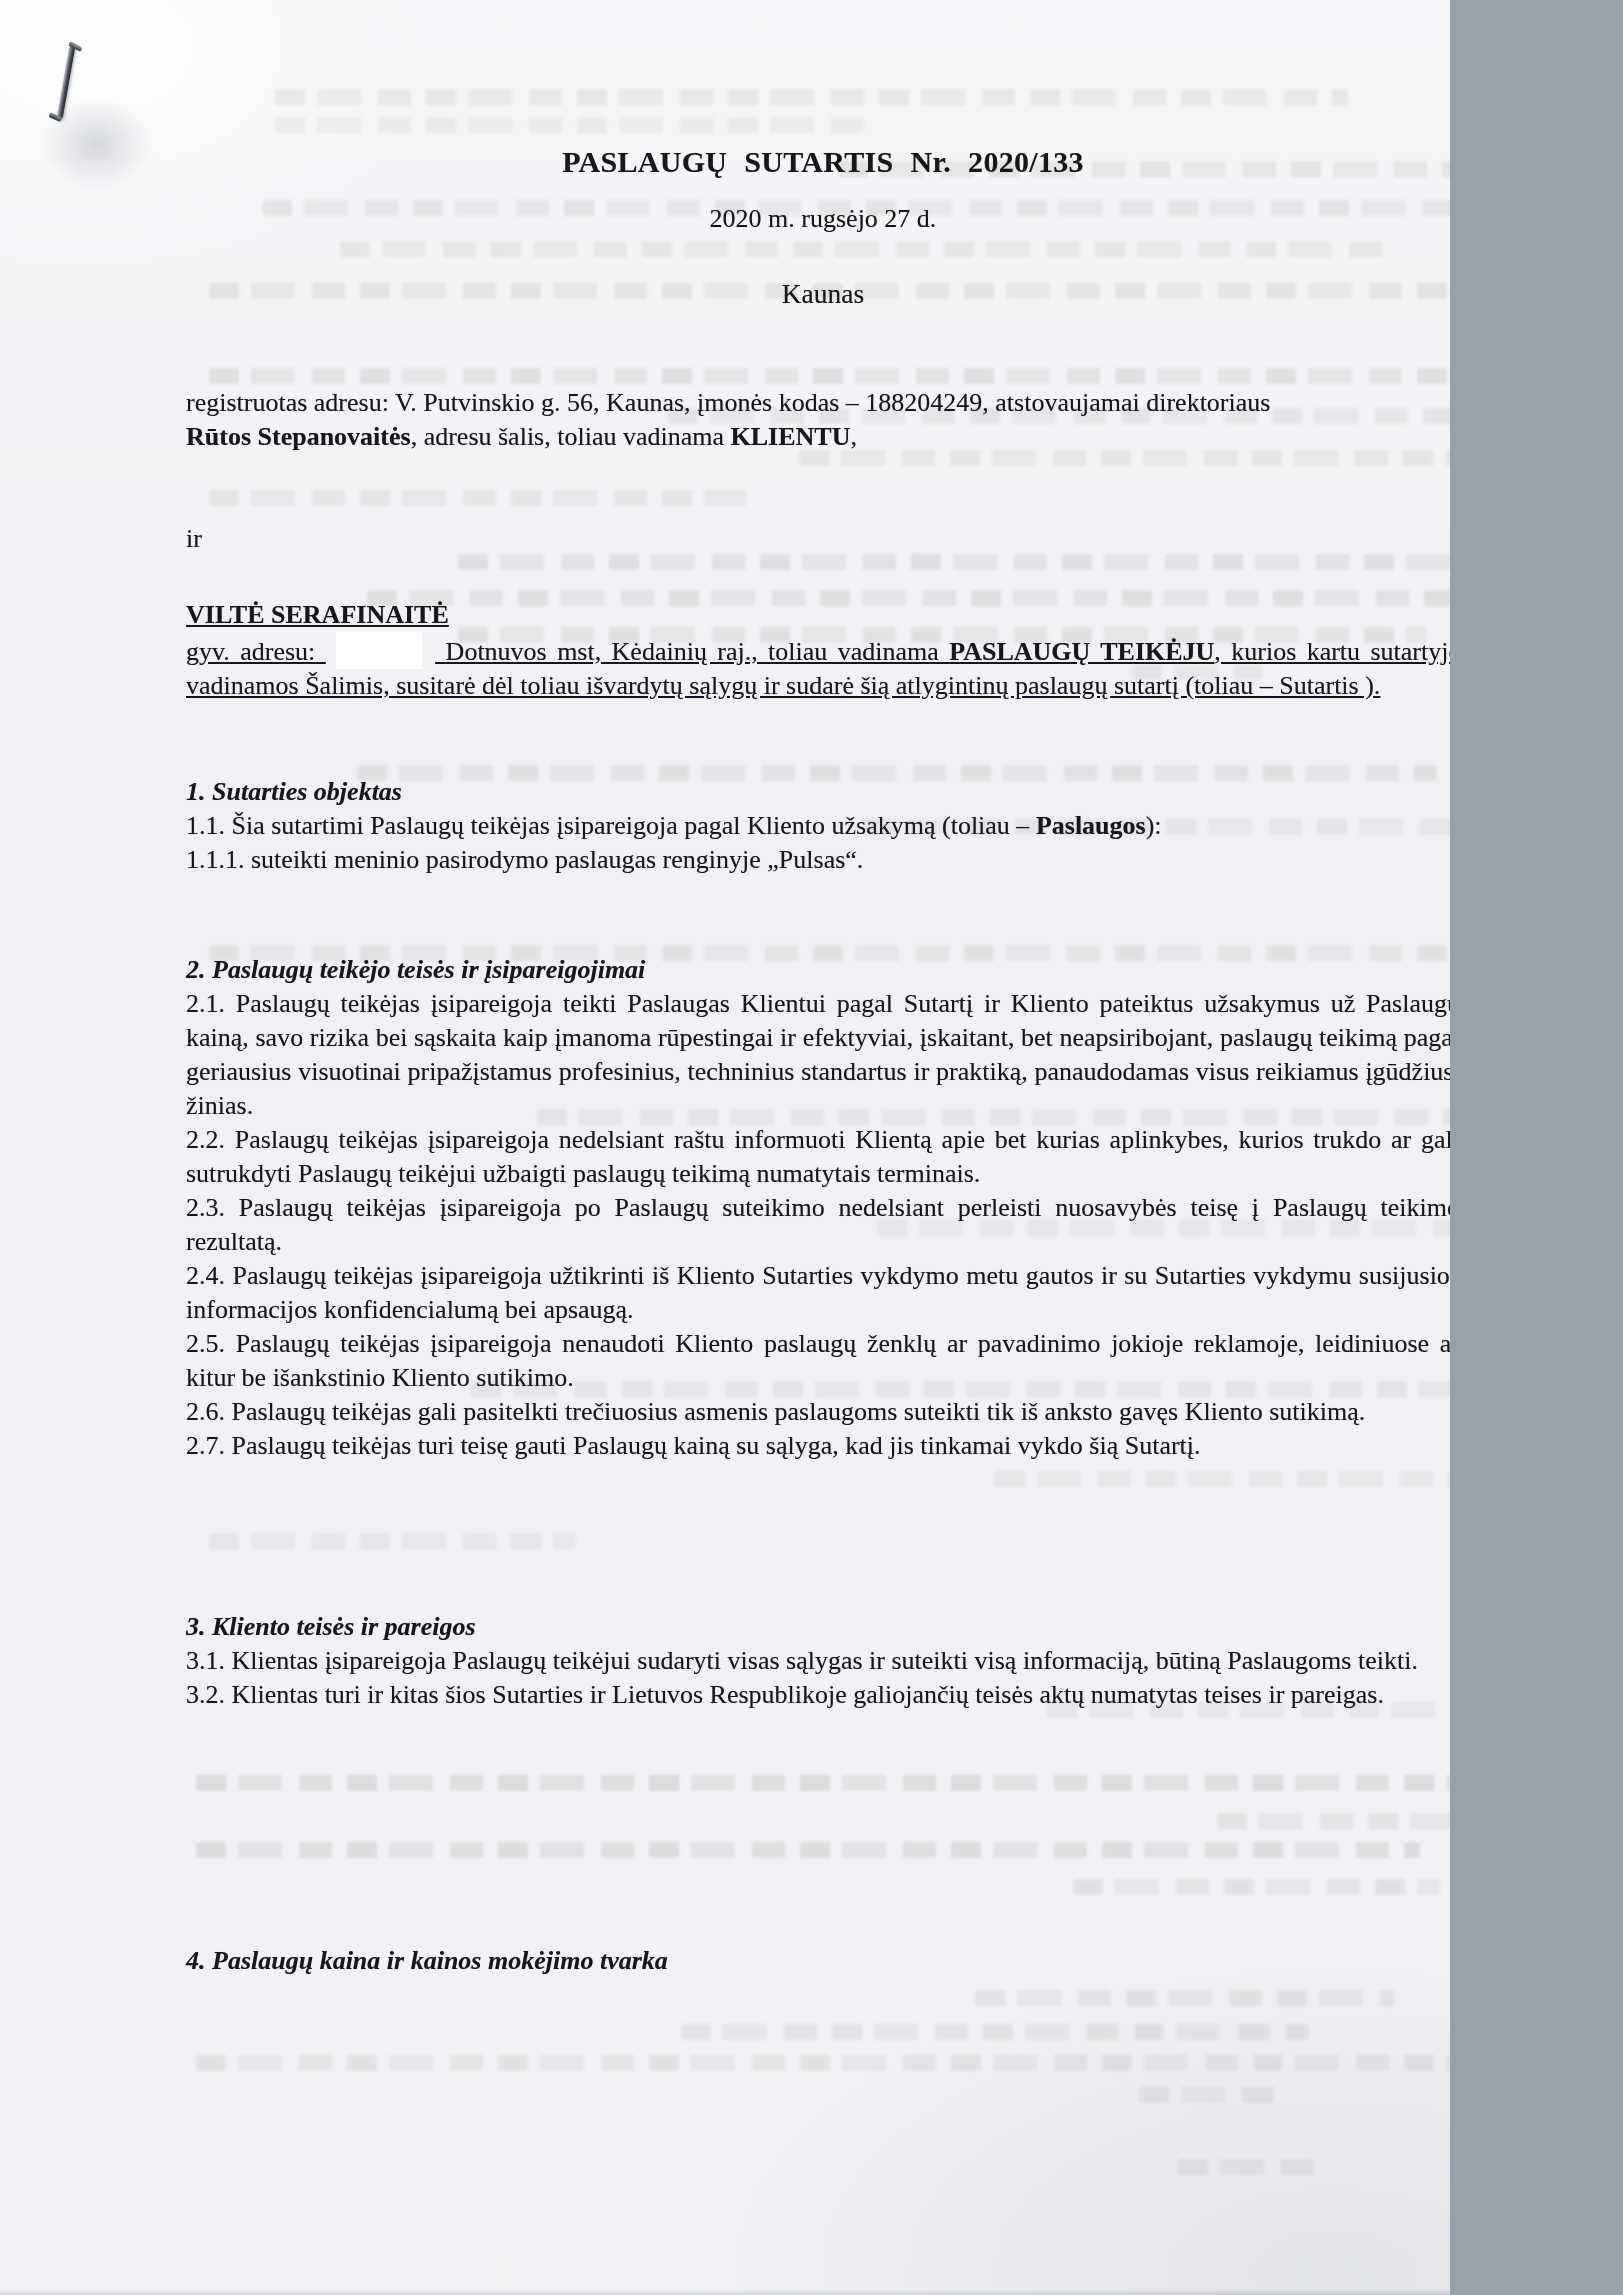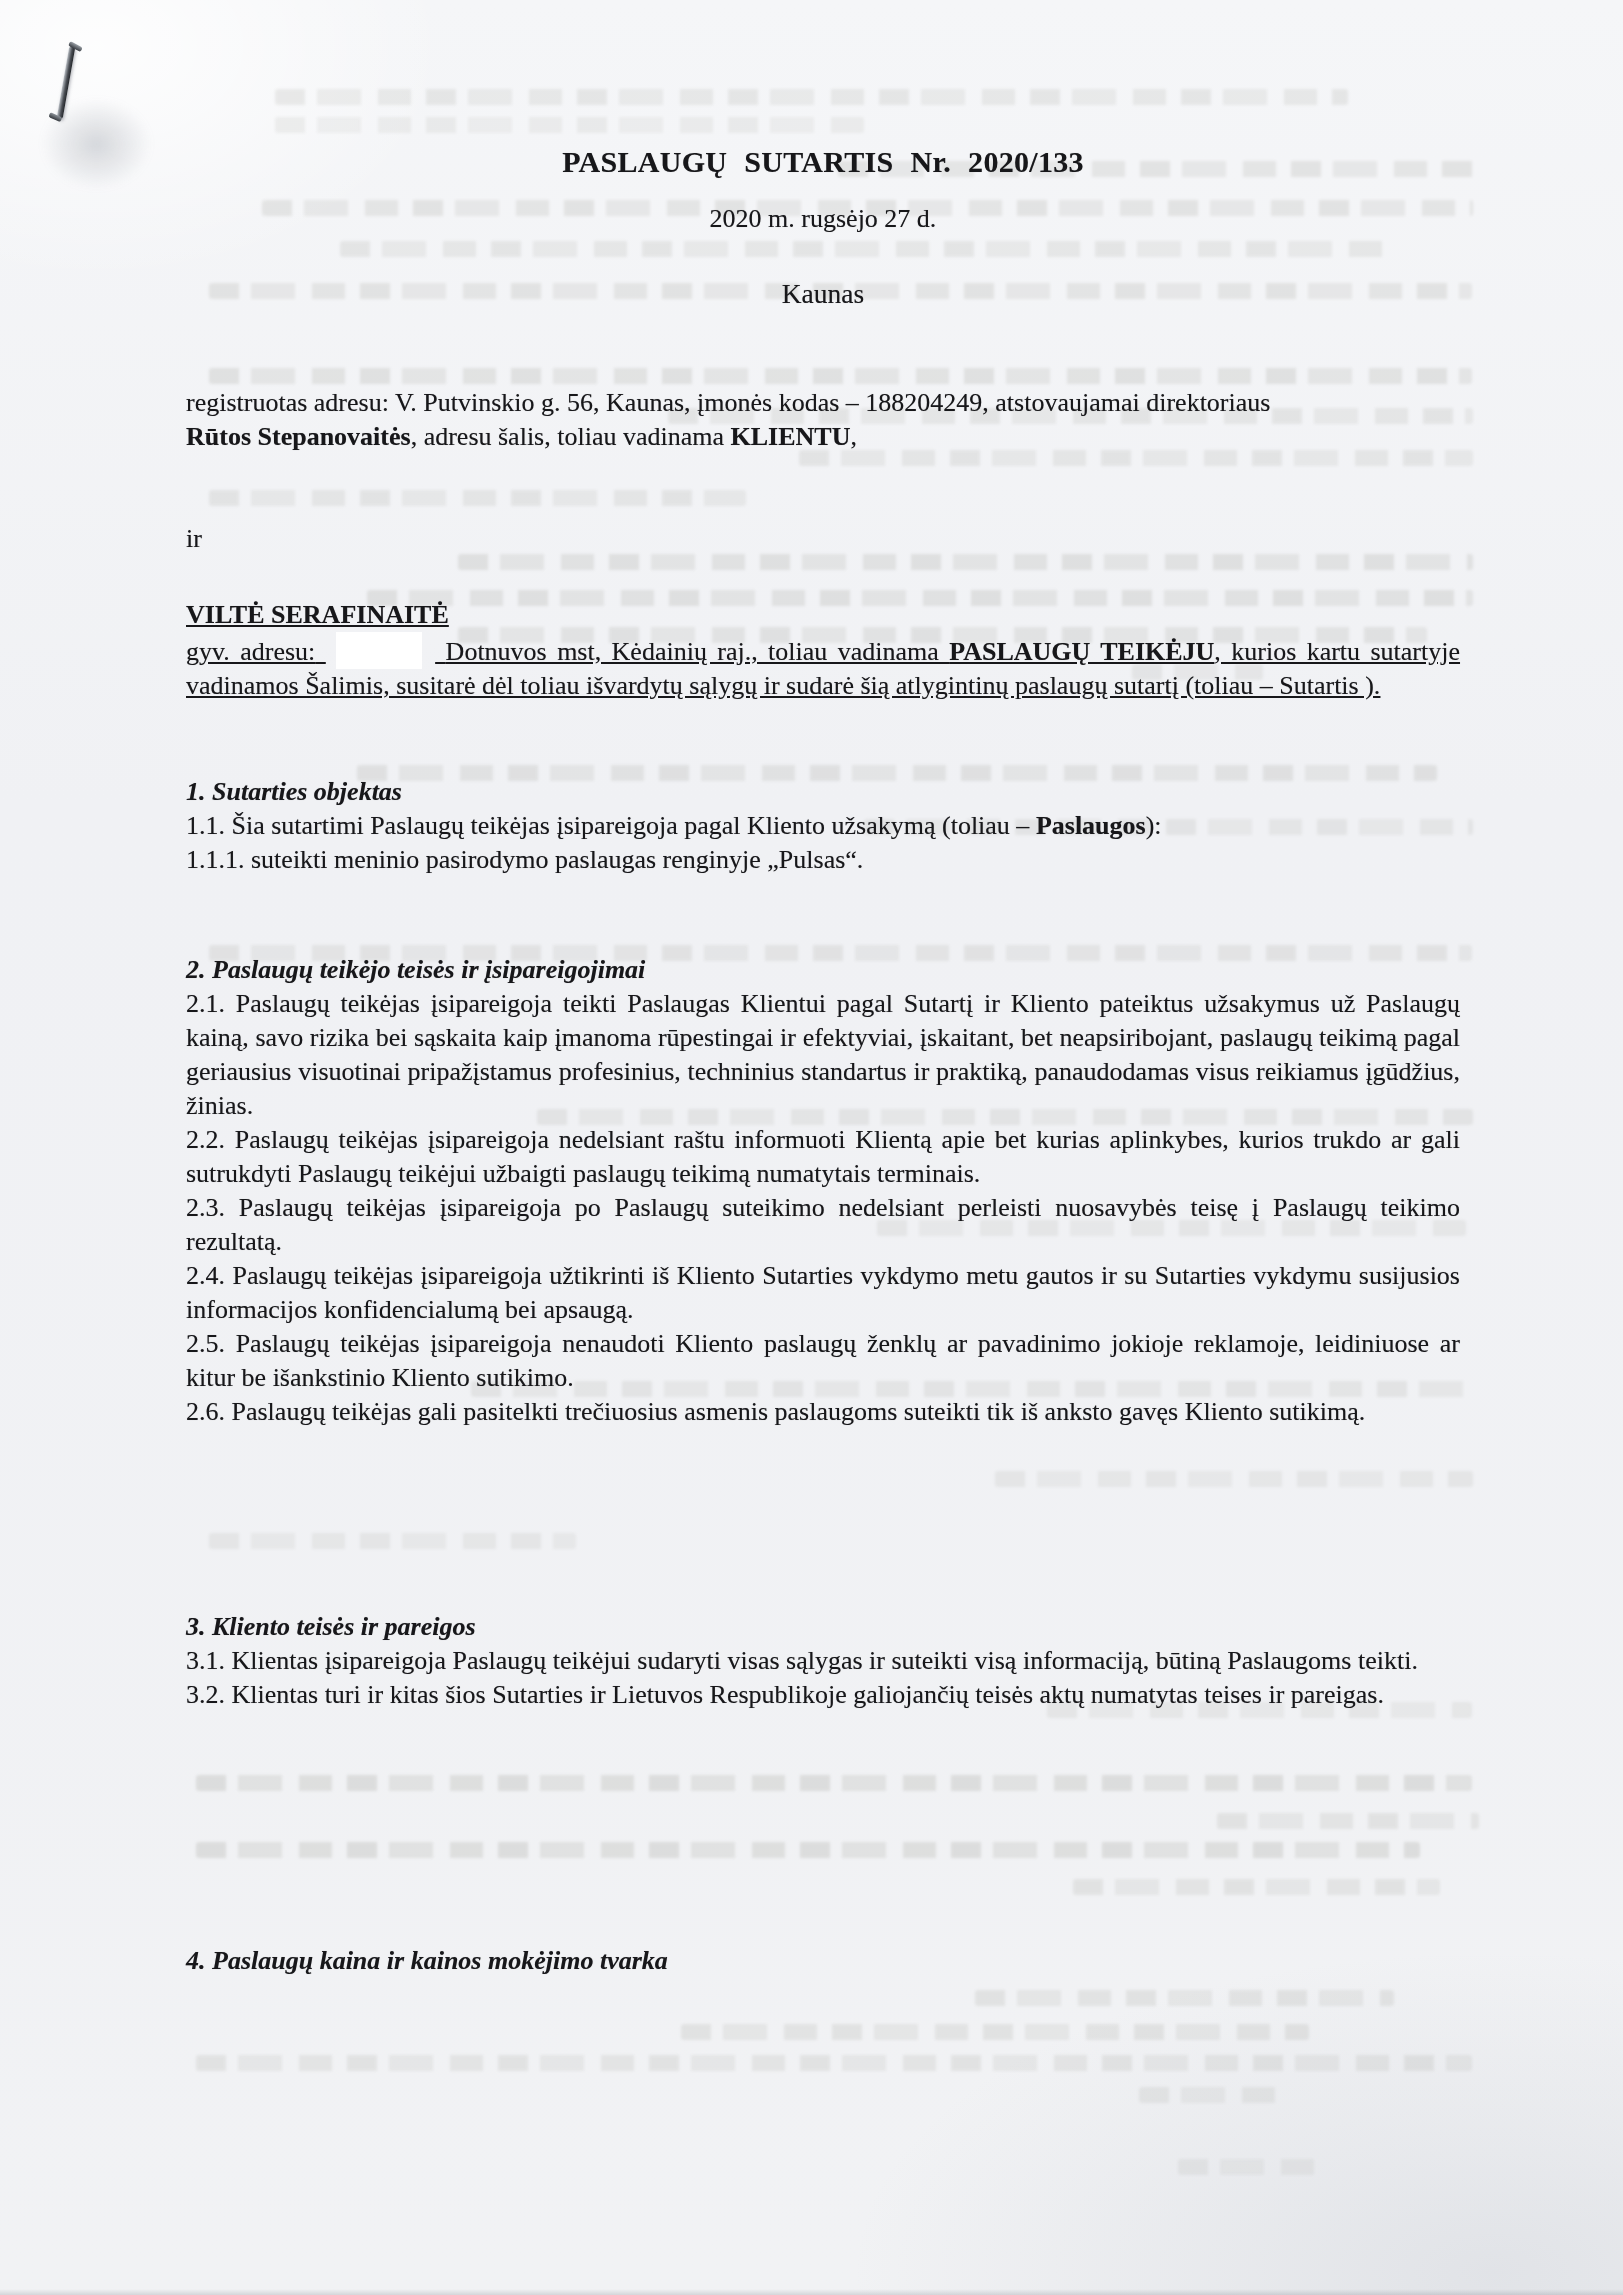--- a/index.html
+++ b/index.html
@@ -1,18 +1,18 @@
 <!DOCTYPE html>
 <html style="font-size:10.5px"><head>
 <meta charset="utf-8">
 <style>
   html,body{margin:0;padding:0;background:#9aa0a8;}
   .paper{
     position:relative;
-    width:1623px;height:2295px;
+    width:1450px;height:2295px;
     background:
       radial-gradient(589px 393px at 6% 2%, rgba(255,255,255,.85), rgba(255,255,255,0) 60%),
       radial-gradient(916px 458px at 92% 99%, rgba(168,174,186,.22), rgba(168,174,186,0) 70%),
       linear-gradient(180deg,#f5f6f8 0%,#f0f1f4 35%,#f1f2f4 100%);
     overflow:hidden;
     font-family:"Liberation Serif", serif;
     color:#17171a;
     text-shadow:0 0 0.7px rgba(23,23,26,.4);
   }
   .center{position:absolute;left:186px;width:1274px;text-align:center;}
@@ -133,20 +133,21 @@
   </div>
 
   <div class="section s2">
     <p class="h">2. Paslaugų teikėjo teisės ir įsipareigojimai</p>
     <p class="just">2.1. Paslaugų teikėjas įsipareigoja teikti Paslaugas Klientui pagal Sutartį ir Kliento pateiktus užsakymus už Paslaugų kainą, savo rizika bei sąskaita kaip įmanoma rūpestingai ir efektyviai, įskaitant, bet neapsiribojant, paslaugų teikimą pagal geriausius visuotinai pripažįstamus profesinius, techninius standartus ir praktiką, panaudodamas visus reikiamus įgūdžius, žinias.</p>
     <p class="just">2.2. Paslaugų teikėjas įsipareigoja nedelsiant raštu informuoti Klientą apie bet kurias aplinkybes, kurios trukdo ar gali sutrukdyti Paslaugų teikėjui užbaigti paslaugų teikimą numatytais terminais.</p>
     <p class="just">2.3. Paslaugų teikėjas įsipareigoja po Paslaugų suteikimo nedelsiant perleisti nuosavybės teisę į Paslaugų teikimo rezultatą.</p>
     <p class="just">2.4. Paslaugų teikėjas įsipareigoja užtikrinti iš Kliento Sutarties vykdymo metu gautos ir su Sutarties vykdymu susijusios informacijos konfidencialumą bei apsaugą.</p>
     <p class="just">2.5. Paslaugų teikėjas įsipareigoja nenaudoti Kliento paslaugų ženklų ar pavadinimo jokioje reklamoje, leidiniuose ar kitur be išankstinio Kliento sutikimo.</p>
     <p class="just">2.6. Paslaugų teikėjas gali pasitelkti trečiuosius asmenis paslaugoms suteikti tik iš anksto gavęs Kliento sutikimą.</p>
+    <p class="just">2.7. Paslaugų teikėjas turi teisę gauti Paslaugų kainą su sąlyga, kad jis tinkamai vykdo šią Sutartį.</p>
   </div>
 
   <div class="section s3">
     <p class="h">3. Kliento teisės ir pareigos</p>
     <p class="just">3.1. Klientas įsipareigoja Paslaugų teikėjui sudaryti visas sąlygas ir suteikti visą informaciją, būtiną Paslaugoms teikti.</p>
     <p class="just">3.2. Klientas turi ir kitas šios Sutarties ir Lietuvos Respublikoje galiojančių teisės aktų numatytas teises ir pareigas.</p>
   </div>
 
   <div class="section s4">
     <p class="h">4. Paslaugų kaina ir kainos mokėjimo tvarka</p>

